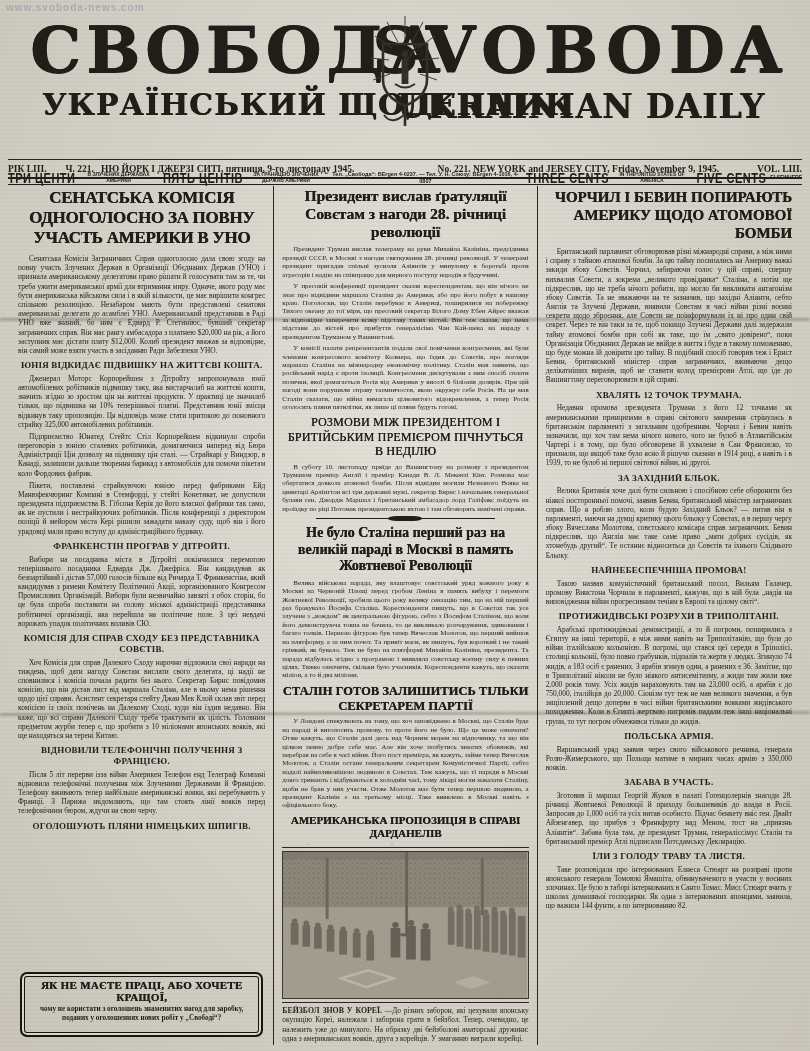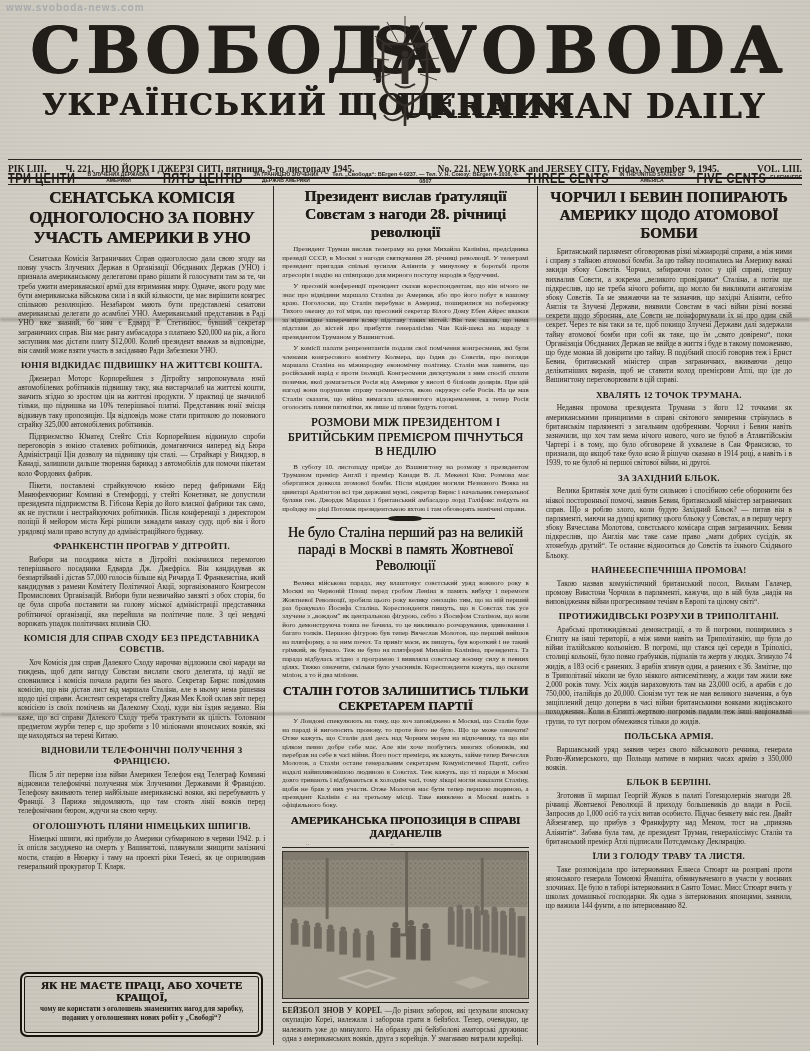--- a/index.html
+++ b/index.html
@@ -61,27 +61,27 @@
   .col-left,.col-center{display:flex;flex-direction:column;}
   .col-articles{flex:1 1 auto;overflow:hidden;}
   .body-p{font-size:7.4px;line-height:1.24;text-align:justify;text-indent:11px;margin:0 0 3px;}
   .col-center .body-p{font-size:6.9px;line-height:1.22;}
   .hl-left-xl{font-size:17px;font-weight:bold;text-align:center;line-height:1.18;
     letter-spacing:-0.3px;margin:2px 0 6px;text-shadow:0.4px 0 0 #211e19;}
   .hl-c1{font-size:15.5px;font-weight:bold;text-align:center;line-height:1.15;margin:1px 0 5px;
     text-shadow:0.3px 0 0 #211e19;}
   .hl-c2{font-size:12px;font-weight:normal;text-align:center;line-height:1.2;margin:4px 0 4px;
     letter-spacing:0.2px;text-shadow:0.3px 0 0 #211e19;}
-  .hl-c3{font-size:14px;font-weight:normal;text-align:center;line-height:1.18;margin:4px 0 4px;
+  .hl-c3{font-size:14px;font-weight:bold;text-align:center;line-height:1.18;margin:4px 0 4px;
     text-shadow:0.3px 0 0 #211e19;}
   .hl-c4{font-size:12.5px;font-weight:bold;text-align:center;line-height:1.18;margin:4px 0 4px;
     text-shadow:0.3px 0 0 #211e19;}
   .hl-c5{font-size:11px;font-weight:bold;text-align:center;line-height:1.2;margin:4px 0 3px;
     text-shadow:0.3px 0 0 #211e19;}
-  .hl-r1{font-size:15px;font-weight:bold;text-align:center;line-height:1.2;margin:2px 0 5px;
+  .hl-r1{font-size:15px;font-weight:bold;text-align:right;line-height:1.2;margin:2px 0 5px;
     text-shadow:0.4px 0 0 #211e19;}
   .subhead{font-size:9px;font-weight:bold;text-align:center;line-height:1.2;margin:5px 0 3px;
     letter-spacing:0.2px;}
   .orn-rule{position:relative;height:5px;margin:3px 34px 4px;}
   .orn-rule::before{content:"";position:absolute;left:0;right:0;top:2px;height:1px;background:#211e19;}
   .orn-rule::after{content:"";position:absolute;left:50%;top:0;width:34px;height:5px;
     transform:translateX(-50%);background:#211e19;border-radius:50%/100%;}
   
   .ad-box{flex:0 0 auto;margin:4px 2px 8px;border:2px solid #18150f;border-radius:7px;
     padding:5px 9px 12px;box-shadow:inset 0 0 0 2px #d9d5ca, inset 0 0 0 3px #18150f;}
@@ -174,21 +174,20 @@
         <p class="body-p">Дженерал Моторс Корпорейшен з Дітройту запропонувала юнії автомобілевих робітників підвишку таку, яка вистарчалаб на життєві кошти, значить згідно зо зростом цін на життєві продукти. У практиці це значилоб тільки, що підвишка на 10% теперішньої платні. Представник юнії змісця відкинув таку пропозицію. Ця відповідь може стати притокою до поновного страйку 325,000 автомобілевих робітників.</p>
         <p class="body-p">Підприємство Юнатед Стейтс Стіл Корпорейшен відкинуло спроби переговорів з юнією сталевих робітників, домагаючися наперед від Бюра Адміністрації Цін дозволу на підвишку цін сталі. — Страйкарі у Виндзор, в Канаді, залишили дальше творення барикад з автомобілів для помочи пікетам коло Фордових фабрик.</p>
         <p class="body-p">Пікети, поставлені страйкуючою юнією перед фабриками Ейд Манюфекчюринг Компані в Стемфорді, у стейті Конетикат, не допустили президента підприємства В. Гібсона Керія до його власної фабрики так само, як не пустили і нестрайкуючих робітників. Після конференції з директором поліції й мейором міста Кері рішили зажадати наказу суду, щоб він і його урядовці мали право вступу до адміністраційного будинку.</p>
         <h2 class="subhead">ФРАНКЕНСТІН ПРОГРАВ У ДІТРОЙТІ.</h2>
         <p class="body-p">Вибори на посадника міста в Дітройті покінчилися перемогою теперішнього посадника Едварда Дж. Джефріса. Він кандидував як безпартійний і дістав 57,000 голосів більше від Ричарда Т. Франкенстіна, який кандидував з рамени Комітету Політичної Акції, зорганізованого Конгресом Промислових Організацій. Вибори були незвичайно завзяті з обох сторін, бо це була спроба поставити на голову міської адміністрації представника робітничої організації, яка перейшла на політичне поле. З цеї невдачі ворожать упадок політичних впливів СЮ.</p>
         <h2 class="subhead">КОМІСІЯ ДЛЯ СПРАВ СХОДУ БЕЗ ПРЕДСТАВНИКА СОВЄТІВ.</h2>
         <p class="body-p">Хоч Комісія для справ Далекого Сходу нарочно відложила свої наради на тиждень, щоб дати нагоду Совєтам вислати свого делегата, ці надії не сповнилися і комісія почала радити без нього. Секретар Бирнс повідомив комісію, що він дістав лист від маршала Сталіна, але в ньому нема рішення щодо цієї справи. Асистент секретаря стейту Джан Мек Клой склав звіт перед комісією із своїх помічень на Далекому Сході, куди він їздив недавно. Він каже, що всі справи Далекого Сходу треба трактувати як цілість. Головним предметом журби тепер є, що зробити з 10 міліонами японських вояків, які ще находяться на терені Китаю.</p>
         <h2 class="subhead">ВІДНОВИЛИ ТЕЛЕФОНІЧНІ ПОЛУЧЕННЯ З ФРАНЦІЄЮ.</h2>
         <p class="body-p">Після 5 літ перерви ізза війни Америкен Телефон енд Телеграф Компані відновила телефонічні получення між Злученими Державами й Францією. Телефону вживають тепер найбільше американські вояки, які перебувають у Франції. З Парижа звідомляють, що там стоять лінії вояків перед телефонічним бюром, ждучи на свою черчу.</p>
         <h2 class="subhead">ОГОЛОШУЮТЬ ПЛЯНИ НІМЕЦЬКИХ ШПИГІВ.</h2>
-        <p class="body-p">Німецькі шпиги, які прибули до Америки субмариною в червни 1942. р. і їх опісля засуджено на смерть у Вашингтоні, плянували знищити залізничі мости, стацію в Нюарку і таму на проекті ріки Тенесі, як це оприлюднив генеральний прокуратор Т. Кларк.</p>
       </div>
       <div class="ad-box">
         <div class="ad-head">ЯК НЕ МАЄТЕ ПРАЦІ, АБО ХОЧЕТЕ КРАЩОЇ,</div>
         <div class="ad-text">чому не користати з оголошень знаменитих нагод для заробку, поданих у оголошеннях нових робіт у „Свободі“?</div>
       </div>
     </section>
 
     <section class="col col-center">
       <div class="col-articles">
         <h1 class="hl-c1">Президент вислав ґратуляції Совєтам з нагоди 28. річниці революції</h1>
@@ -290,21 +289,21 @@
       <h2 class="subhead">ХВАЛЯТЬ 12 ТОЧОК ТРУМАНА.</h2>
       <p class="body-p">Недавня промова президента Трумана з його 12 точками як американськими принципами в справі світового замирення стрінулась в британськім парляменті з загальним одобренням. Чорчил і Бевин навіть зазначили, що хоч там нема нічого нового, чого не булоб в Атлянтійськім Чартері і в тому, що було обговорене й ухвалене в Сан Франсиско, то признали, що якщоб таке було ясно й рішучо сказано в 1914 році, а навіть і в 1939, то не булоб ні першої світової війни, ні другої.</p>
       <h2 class="subhead">ЗА ЗАХІДНИЙ БЛЬОК.</h2>
       <p class="body-p">Велика Британія хоче далі бути сильною і спосібною себе оборонити без ніякої посторонньої помочі, заявив Бевин, британський міністер заграничних справ. Що я роблю злого, коли будую Західний Бльок? — питав він в парляменті, маючи на думці критику цього бльоку у Совєтах, а в першу чергу збоку Вячеслава Молотова, совєтського комісара справ заграничних. Бевин підкреслив, що Англія має таке саме право „мати добрих сусідів, як хтонебудь другий“. Те останнє відноситься до Совєтів та їхнього Східнього Бльоку.</p>
       <h2 class="subhead">НАЙНЕБЕСПЕЧНІША ПРОМОВА!</h2>
       <p class="body-p">Такою назвав комуністичний британський посол, Вильям Галачер, промову Винстона Чорчила в парляменті, кажучи, що в ній була „надія на виповідження війни прогресивним течіям в Европі та цілому світі“.</p>
       <h2 class="subhead">ПРОТИЖИДІВСЬКІ РОЗРУХИ В ТРИПОЛІТАНІЇ.</h2>
       <p class="body-p">Арабські протижидівські демонстрації, а то й погроми, поширились з Єгипту на інші території, а між ними навіть на Триполітанію, що була до війни італійською кольонією. В погромі, що стався цеї середи в Тріполісі, столиці кольонії, було повно грабунків, підпалів та жертв у людях. Згинуло 74 жидів, а 183 осіб є ранених. З арабів згинув один, а ранених є 36. Замітне, що в Триполітанії ніколи не було ніякого антисемітизму, а жиди там жили вже 2,000 років тому. Усіх жидів нараховують там на 23,000 осіб, а арабів є до 750,000, італійців до 20,000. Сіонізм тут теж не мав великого значення, а був защіплений дещо доперва в часі війни британськими вояками жидівського походження. Коли в Єгипті жертвою погромів падали теж інші національні групи, то тут погром обмежився тільки до жидів.</p>
       <h2 class="subhead">ПОЛЬСЬКА АРМІЯ.</h2>
       <p class="body-p">Варшавський уряд заявив через свого військового речника, генерала Ролю-Жимерського, що Польща матиме в мирних часах армію з 350,000 вояків.</p>
-      <h2 class="subhead">БЛЬОК В БЕРЛІНІ.</h2>
+      <h2 class="subhead">ЗАБАВА В УЧАСТЬ.</h2>
       <p class="body-p">Зготовив її маршал Георгій Жуков в палаті Гогенцолернів знагоди 28. річниці Жовтневої Революції й приходу большевиків до влади в Росії. Запросив до 1,000 осіб та усіх витав особисто. Підчас бенкету вніс ген. Двайт Айзенгавер, що прибув з Франкфурту над Меном, тост на „приязнь Аліянтів“. Забава була там, де президент Труман, генераліссімус Сталін та британський премієр Атлі підписали Потсдамську Деклярацію.</p>
       <h2 class="subhead">ЇЛИ З ГОЛОДУ ТРАВУ ТА ЛИСТЯ.</h2>
       <p class="body-p">Таке розповідала про інтернованих Елнеса Стюарт на розправі проти японського генерала Томоюкі Ямашіта, обвинуваченого в участи у воєнних злочинах. Це було в таборі інтернованих в Санто Томас. Мисс Стюарт вчить у школах домашньої господарки. Як одна з інтернованих японцями, заявила, що важила 144 фунти, а по інтернованню 82.</p>
     </section>
   </main>
 
   <div class="fold fold-1"></div>
   <div class="fold fold-2"></div>
 </div>
 

